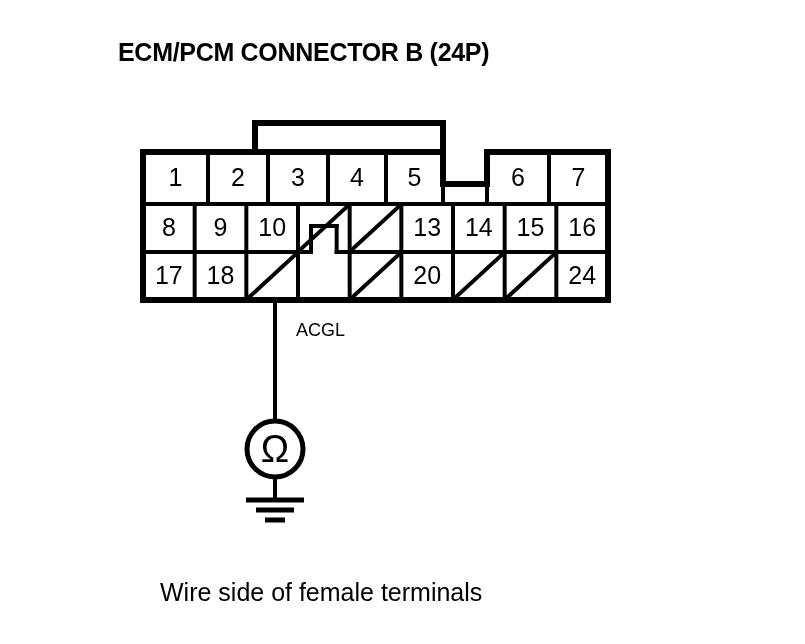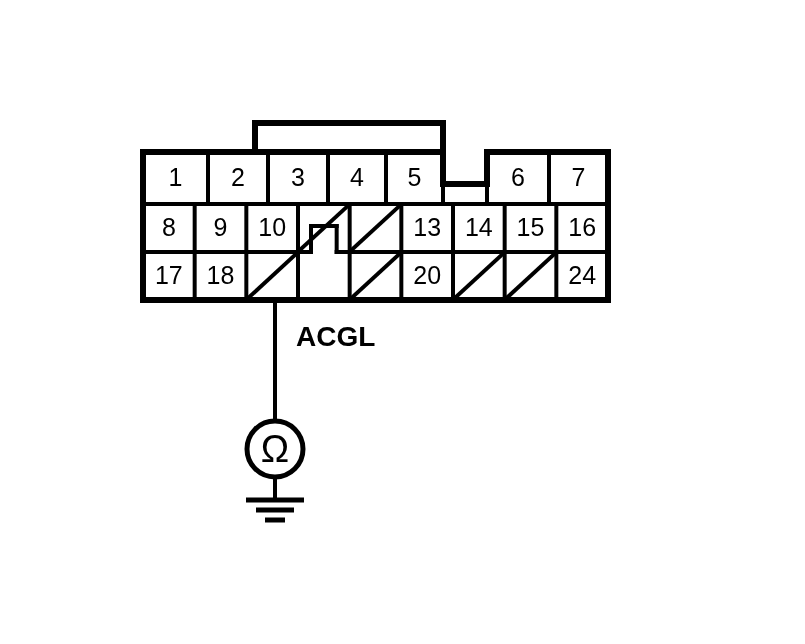--- a/index.html
+++ b/index.html
@@ -35,22 +35,22 @@
     top: 578px;
     font-size: 25px;
     font-weight: normal;
     letter-spacing: 0px;
     white-space: nowrap;
   }
   .wire-label {
     position: absolute;
     left: 296px;
     top: 320px;
-    font-size: 28px;
-    font-weight: bold;
+    font-size: 18px;
+    font-weight: normal;
     line-height: 1.22;
     white-space: nowrap;
   }
   .wire-label div { white-space: nowrap; }
   svg.diagram {
     position: absolute;
     left: 0;
     top: 0;
     width: 805px;
     height: 644px;
@@ -61,20 +61,21 @@
     fill: #000000;
     text-anchor: middle;
     dominant-baseline: middle;
   }
 </style>
 </head>
 <body>
 
 <div id="page">
 
+  <div class="title">ECM/PCM CONNECTOR B (24P)</div>
 
   <svg class="diagram" viewBox="0 0 805 644">
     <g id="grid-layer">
         <line x1="143" y1="152" x2="208" y2="152" stroke="#000000" stroke-width="6" stroke-linecap="square"></line>
         <line x1="208" y1="152" x2="268" y2="152" stroke="#000000" stroke-width="6" stroke-linecap="square"></line>
         <line x1="268" y1="152" x2="328" y2="152" stroke="#000000" stroke-width="6" stroke-linecap="square"></line>
         <line x1="328" y1="152" x2="386" y2="152" stroke="#000000" stroke-width="6" stroke-linecap="square"></line>
         <line x1="386" y1="152" x2="443" y2="152" stroke="#000000" stroke-width="6" stroke-linecap="square"></line>
         <line x1="443" y1="152" x2="443" y2="184" stroke="#000000" stroke-width="6" stroke-linecap="square"></line>
         <line x1="443" y1="184" x2="487" y2="184" stroke="#000000" stroke-width="6" stroke-linecap="square"></line>
@@ -159,14 +160,15 @@
       <line x1="246" y1="500" x2="304" y2="500" stroke="#000" stroke-width="5"></line>
       <line x1="256" y1="510" x2="294" y2="510" stroke="#000" stroke-width="5"></line>
       <line x1="265" y1="520" x2="285" y2="520" stroke="#000" stroke-width="5"></line>
     </g>
   </svg>
 
   <div class="wire-label">
     <div>ACGL</div>
   </div>
 
+  <div class="caption">Wire side of female terminals</div>
 
 </div>
 
 </body></html>

